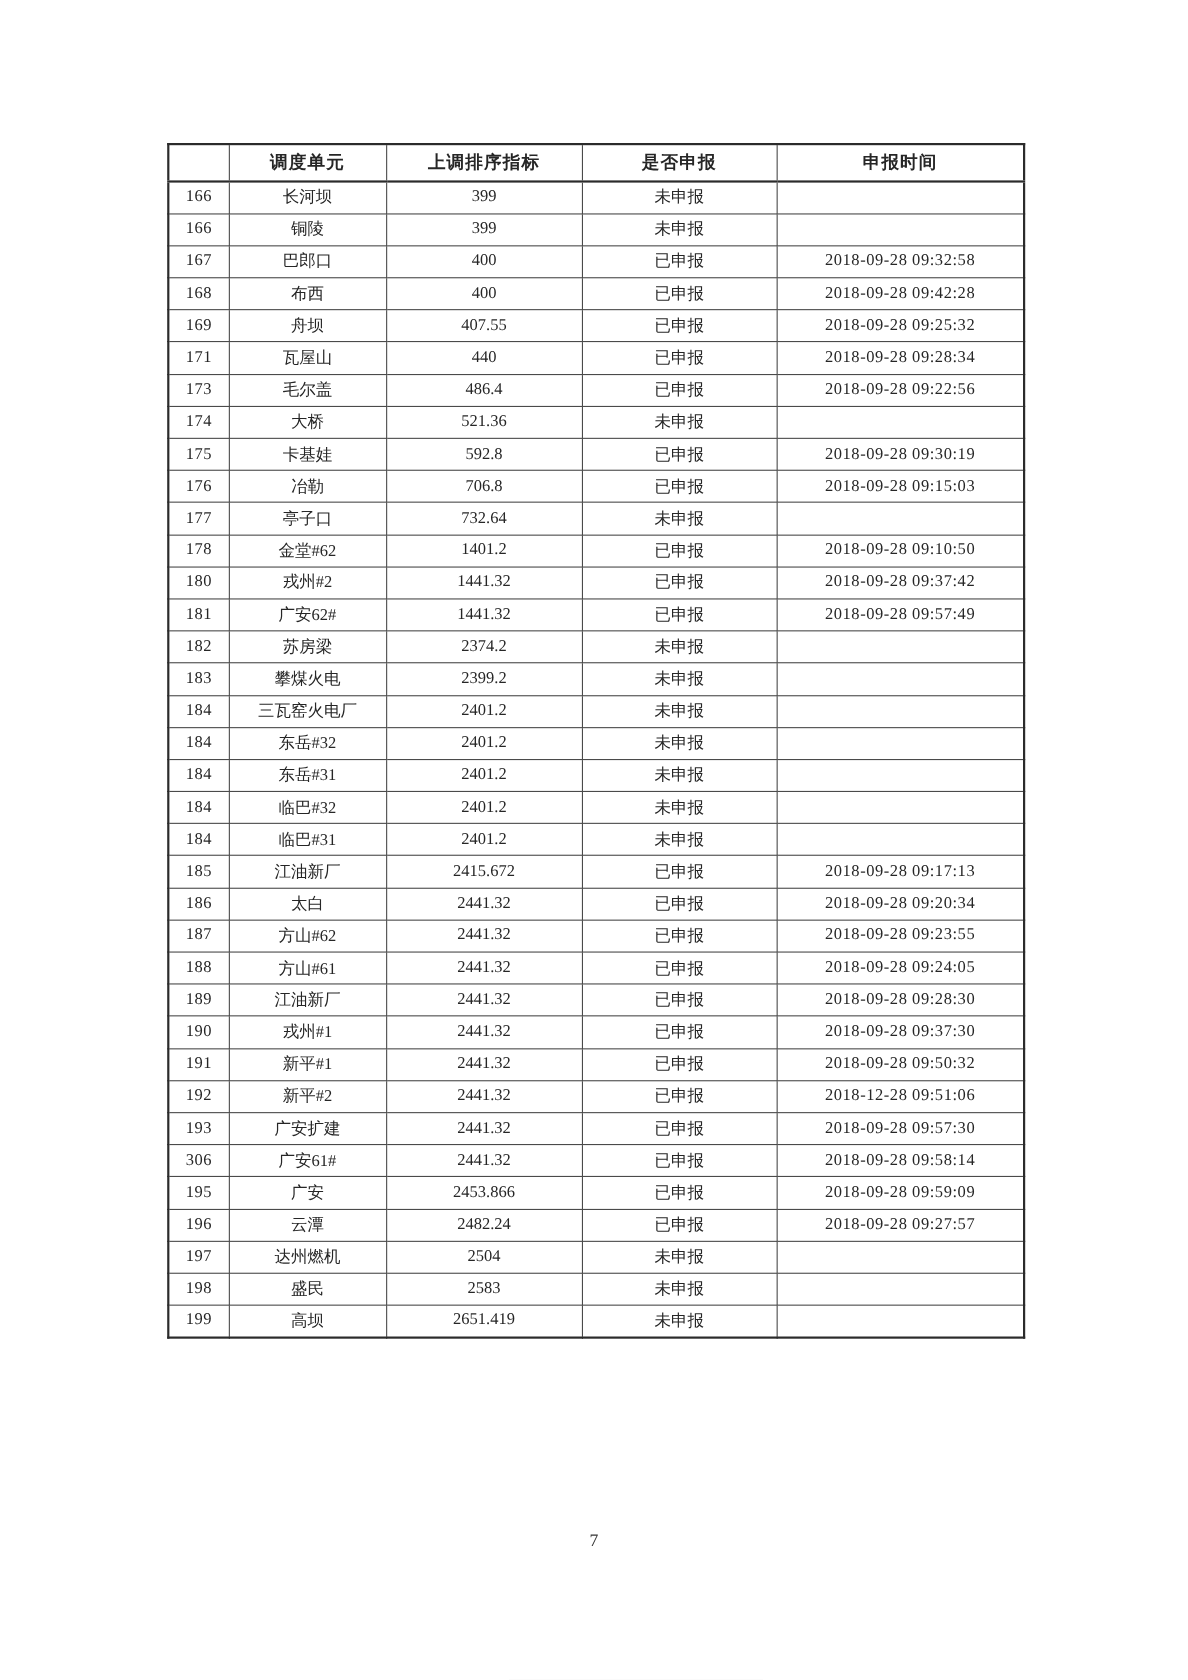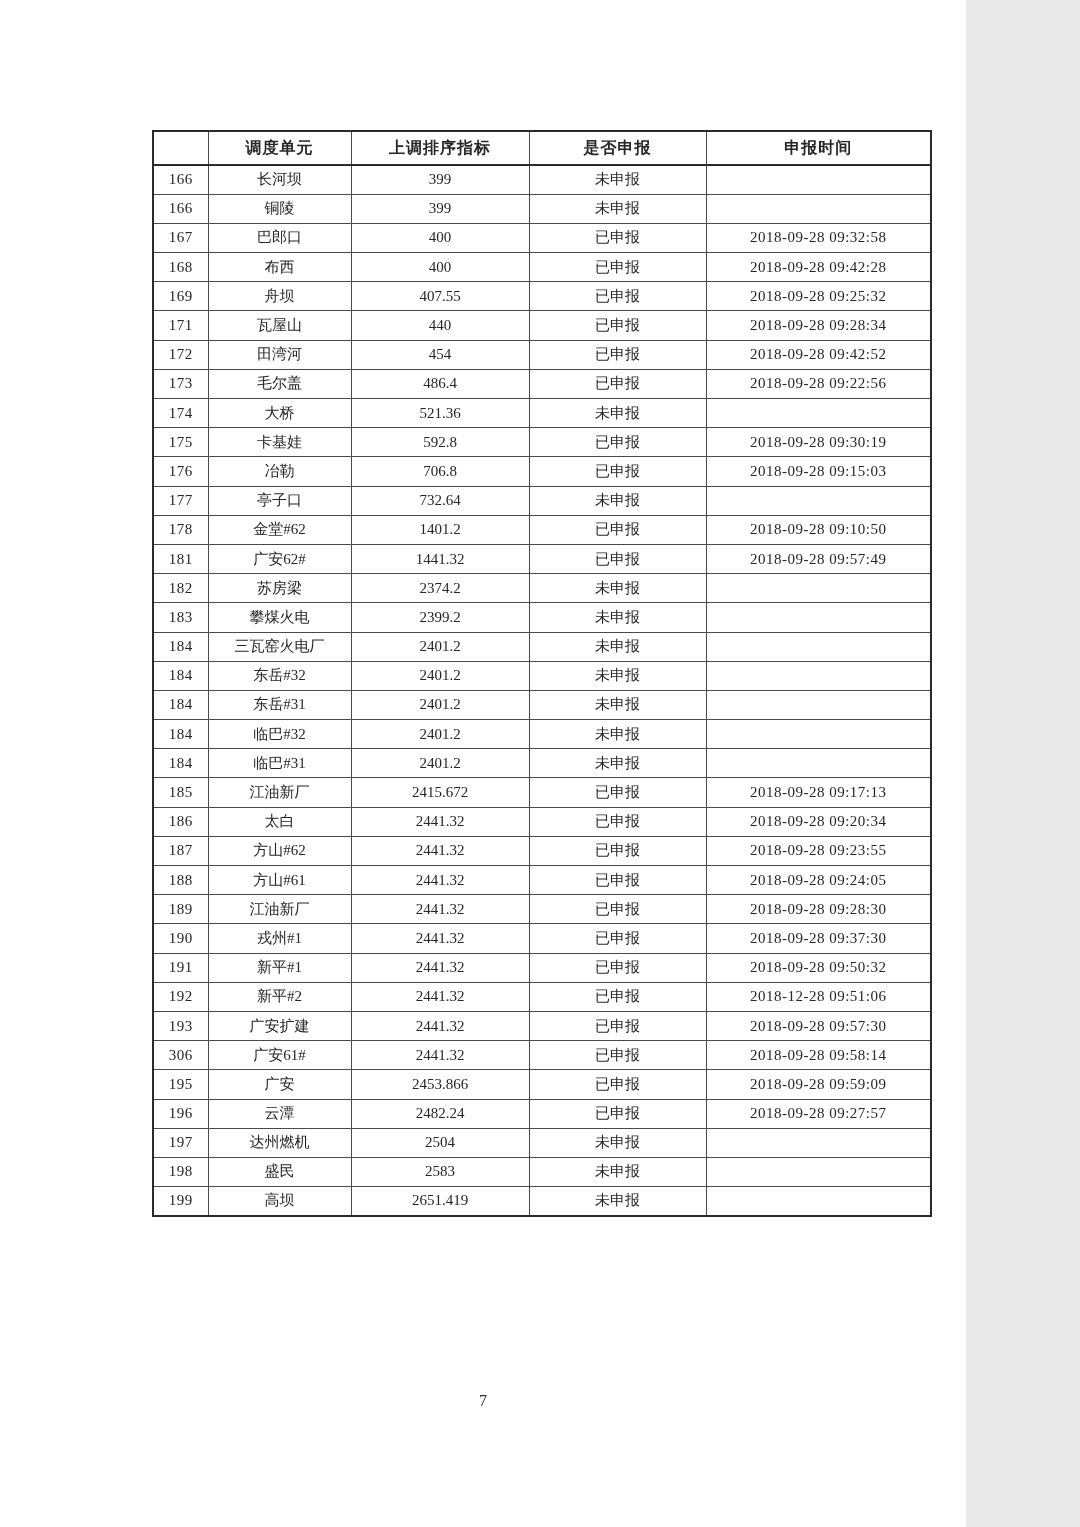--- a/index.html
+++ b/index.html
@@ -5,21 +5,21 @@
   * { box-sizing: border-box; }
   html, body { margin: 0; padding: 0; }
   body {
     width: 1080px;
     height: 1527px;
     background: #e9e9e9;
     font-family: "Liberation Serif", "DejaVu Serif", serif;
   }
   .page {
     position: relative;
-    width: 966px;
+    width: 1080px;
     height: 1527px;
     background: #ffffff;
     color: #222222;
     overflow: hidden;
   }
   table.doc-table {
     position: absolute;
     left: 152px;
     top: 130px;
     width: 778px;
@@ -119,27 +119,20 @@
           <td class="c-time">2018-09-28 09:25:32</td>
         </tr>
         <tr>
           <td class="c-rank">171</td>
           <td class="c-unit">瓦屋山</td>
           <td class="c-indicator">440</td>
           <td class="c-declared">已申报</td>
           <td class="c-time">2018-09-28 09:28:34</td>
         </tr>
         <tr>
-          <td class="c-rank">172</td>
-          <td class="c-unit">田湾河</td>
-          <td class="c-indicator">454</td>
-          <td class="c-declared">已申报</td>
-          <td class="c-time">2018-09-28 09:42:52</td>
-        </tr>
-        <tr>
           <td class="c-rank">173</td>
           <td class="c-unit">毛尔盖</td>
           <td class="c-indicator">486.4</td>
           <td class="c-declared">已申报</td>
           <td class="c-time">2018-09-28 09:22:56</td>
         </tr>
         <tr>
           <td class="c-rank">174</td>
           <td class="c-unit">大桥</td>
           <td class="c-indicator">521.36</td>
@@ -168,20 +161,27 @@
           <td class="c-time"></td>
         </tr>
         <tr>
           <td class="c-rank">178</td>
           <td class="c-unit">金堂#62</td>
           <td class="c-indicator">1401.2</td>
           <td class="c-declared">已申报</td>
           <td class="c-time">2018-09-28 09:10:50</td>
         </tr>
         <tr>
+          <td class="c-rank">180</td>
+          <td class="c-unit">戎州#2</td>
+          <td class="c-indicator">1441.32</td>
+          <td class="c-declared">已申报</td>
+          <td class="c-time">2018-09-28 09:37:42</td>
+        </tr>
+        <tr>
           <td class="c-rank">181</td>
           <td class="c-unit">广安62#</td>
           <td class="c-indicator">1441.32</td>
           <td class="c-declared">已申报</td>
           <td class="c-time">2018-09-28 09:57:49</td>
         </tr>
         <tr>
           <td class="c-rank">182</td>
           <td class="c-unit">苏房梁</td>
           <td class="c-indicator">2374.2</td>

